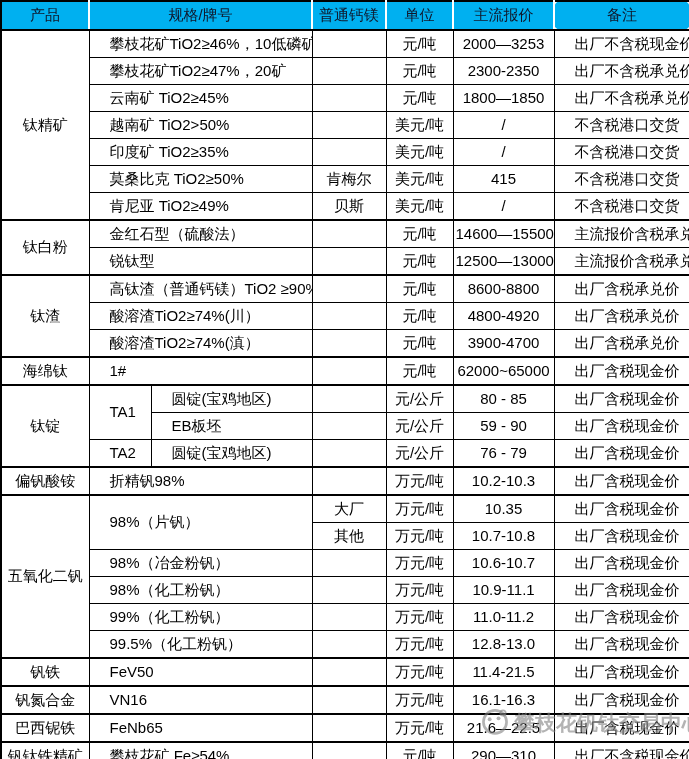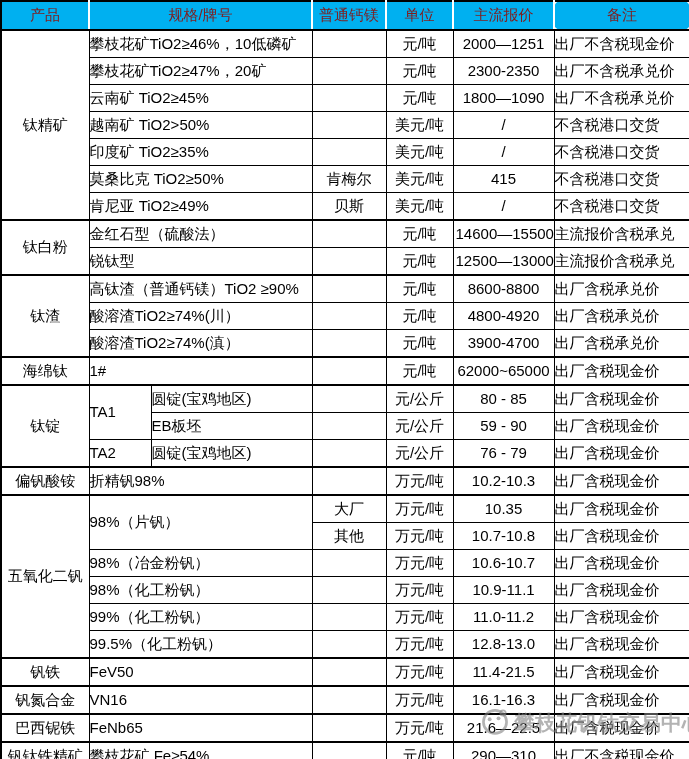--- a/index.html
+++ b/index.html
@@ -5,33 +5,33 @@
   html,body{margin:0;padding:0;}
   body{
     width:689px;height:759px;background:#ffffff;position:relative;
     font-family:"Liberation Sans","DejaVu Sans",sans-serif;color:#000;
   }
   table.price{
     border-collapse:collapse;table-layout:fixed;width:689px;
     border:2px solid #000;
   }
   th{
-    background:#00B0F0;color:#7f1d1d;font-weight:normal;font-size:15px;
+    background:#00B0F0;color:#0f172a;font-weight:normal;font-size:15px;
     height:27px;border-left:2px solid #fff;border-right:2px solid #fff;
     border-top:2px solid #000;border-bottom:2px solid #000;
     overflow:hidden;white-space:nowrap;padding:0;
   }
   th:first-child{border-left:2px solid #000;}
   th:last-child{border-right:2px solid #000;border-radius:7px;}
   td{
     border:1px solid #000;font-size:15px;height:26px;text-align:center;
     overflow:hidden;white-space:nowrap;padding:0 2px;line-height:1.1;
   }
   tr.gs td{border-top:2px solid #000;}
-  td.l{text-align:left;padding-left:0;}
+  td.l{text-align:left;padding-left:20px;}
   td.sm{font-size:15px;}
   .watermark{
     position:absolute;left:479px;top:705px;display:flex;align-items:center;
     gap:3px;color:rgba(128,128,128,0.60);pointer-events:none;z-index:5;
   }
   .wm-text{font-size:21px;font-weight:bold;white-space:nowrap;}
   .wm-logo{flex:0 0 auto;}
 </style>
 </head>
 <body>
@@ -56,35 +56,35 @@
       <th>备注</th>
     </tr>
   </thead>
   <tbody>
 
     <tr class="gs">
       <td rowspan="7">钛精矿</td>
       <td colspan="2" class="l">攀枝花矿TiO2≥46%，10低磷矿</td>
       <td></td>
       <td>元/吨</td>
-      <td>2000—1251</td>
+      <td>2000—3253</td>
       <td class="l">出厂不含税现金价</td>
     </tr>
     <tr>
       <td colspan="2" class="l">攀枝花矿TiO2≥47%，20矿</td>
       <td></td>
       <td>元/吨</td>
       <td>2300-2350</td>
       <td class="l">出厂不含税承兑价</td>
     </tr>
     <tr>
       <td colspan="2" class="l">云南矿 TiO2≥45%</td>
       <td></td>
       <td>元/吨</td>
-      <td>1800—1090</td>
+      <td>1800—1850</td>
       <td class="l">出厂不含税承兑价</td>
     </tr>
     <tr>
       <td colspan="2" class="l">越南矿 TiO2&gt;50%</td>
       <td></td>
       <td>美元/吨</td>
       <td>/</td>
       <td class="l">不含税港口交货</td>
     </tr>
     <tr>

